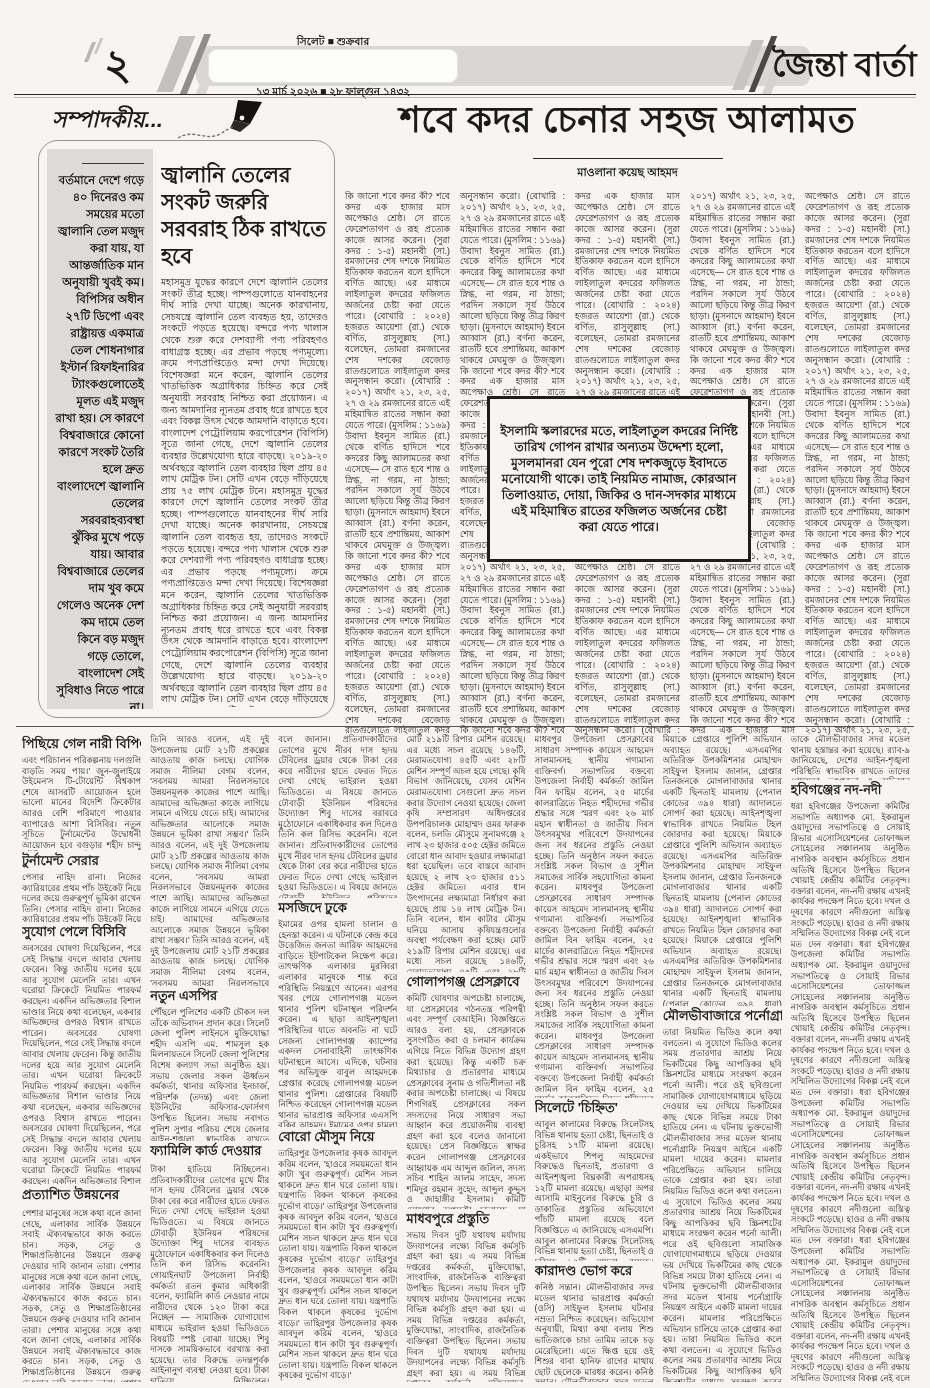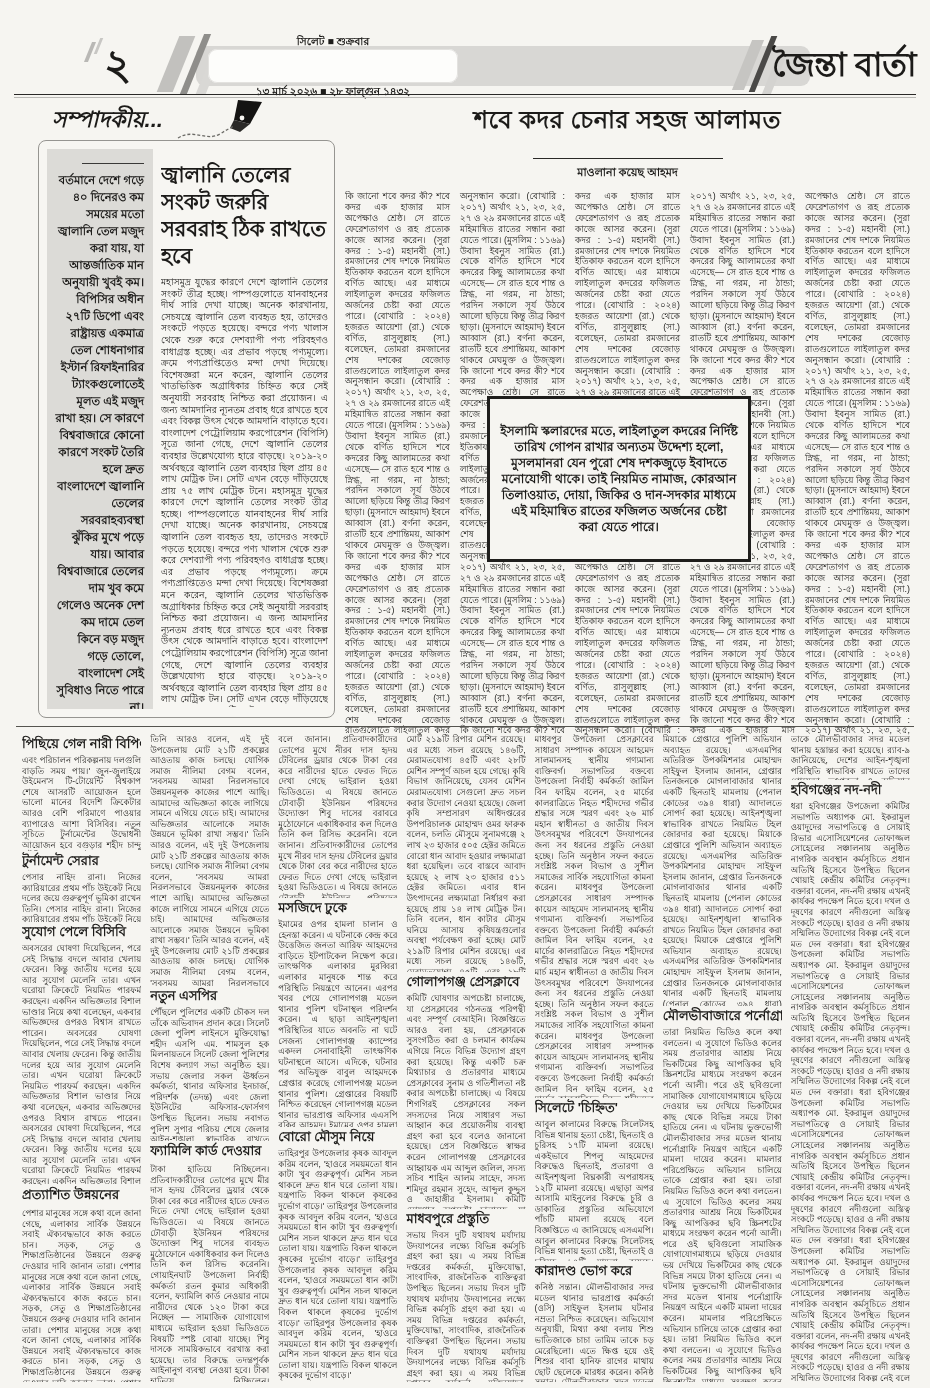--- a/index.html
+++ b/index.html
@@ -32,35 +32,35 @@
   .s-c3{left:770px;top:16px;width:9px;height:40px;background:#d4d3d0;}
   .masthead{position:absolute;right:14px;top:0px;font-size:33px;font-weight:bold;letter-spacing:-0.5px;line-height:54px;}
   .headrule{position:absolute;left:14px;top:94px;width:902px;border-top:1.6px solid #2a2927;}
   .headrule2{position:absolute;left:14px;top:97px;width:902px;border-top:0.6px solid #b9b8b5;}
 
   
   .ed-label{position:absolute;left:52px;top:102px;font-size:22px;font-weight:bold;font-style:italic;}
   .pen{position:absolute;left:176px;top:98px;}
   .ed-box{
     position:absolute;left:38px;top:140px;width:297px;height:578px;
-    border:1px solid #969591;border-radius:8px;background:#f7f6f2;box-sizing:border-box;
+    border:1px solid #969591;border-radius:20px;background:#f7f6f2;box-sizing:border-box;
   }
   .ed-side{
     position:absolute;left:8px;top:8px;width:106px;height:560px;background:#dcdbd7;
     box-sizing:border-box;padding:14px 9px 10px 8px;
     font-size:11.5px;font-weight:bold;line-height:17px;text-align:right;overflow:hidden;
   }
   .ed-side::before{content:"";display:block;margin:0 0 8px auto;width:62px;border-top:1.5px solid #3a3937;}
   .ed-right{position:absolute;left:122px;top:10px;width:167px;height:556px;overflow:hidden;}
   .ed-headline{font-size:21px;line-height:27px;font-weight:bold;margin:10px 0 8px 0;}
   .ed-body{font-size:9.2px;line-height:11.6px;text-align:justify;overflow:hidden;height:470px;}
 
   
   .art{position:absolute;left:345px;top:98px;width:565px;}
-  .art-headline{font-size:24px;line-height:44px;font-weight:bold;text-align:center;letter-spacing:0.5px;}
+  .art-headline{font-size:36px;line-height:44px;font-weight:bold;text-align:center;letter-spacing:0.5px;}
   .art-byline-wrap{text-align:center;margin-top:3px;}
   .art-rule{display:inline-block;width:190px;border-top:1.6px solid #2a2927;}
   .art-byline{font-size:11px;font-weight:bold;margin-top:1px;}
   .art-body{
     margin-top:8px;height:548px;overflow:hidden;
     column-count:5;column-gap:10px;
     font-size:8.8px;line-height:10.9px;text-align:justify;
   }
   .pullquote{
     position:absolute;left:487px;top:396px;width:238px;

